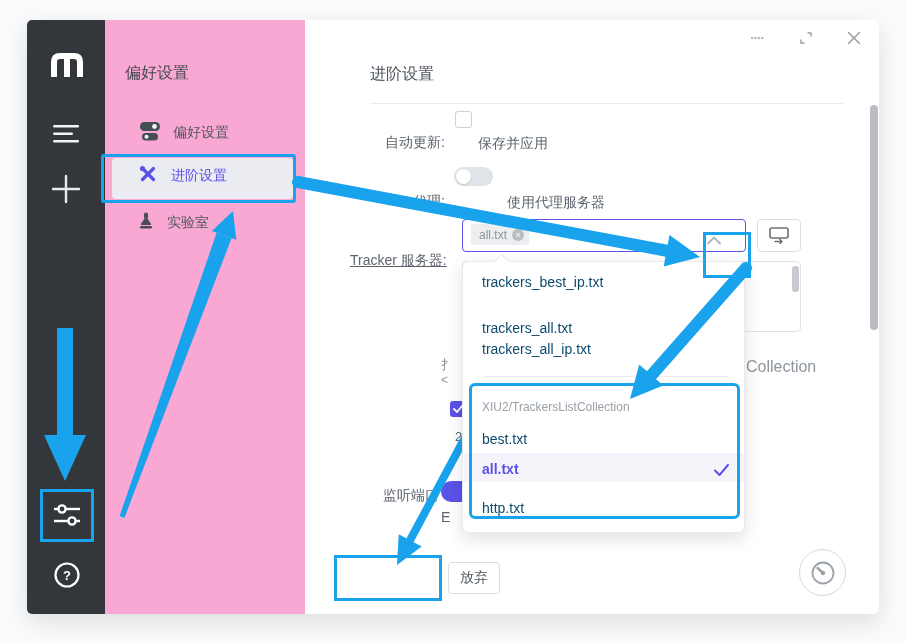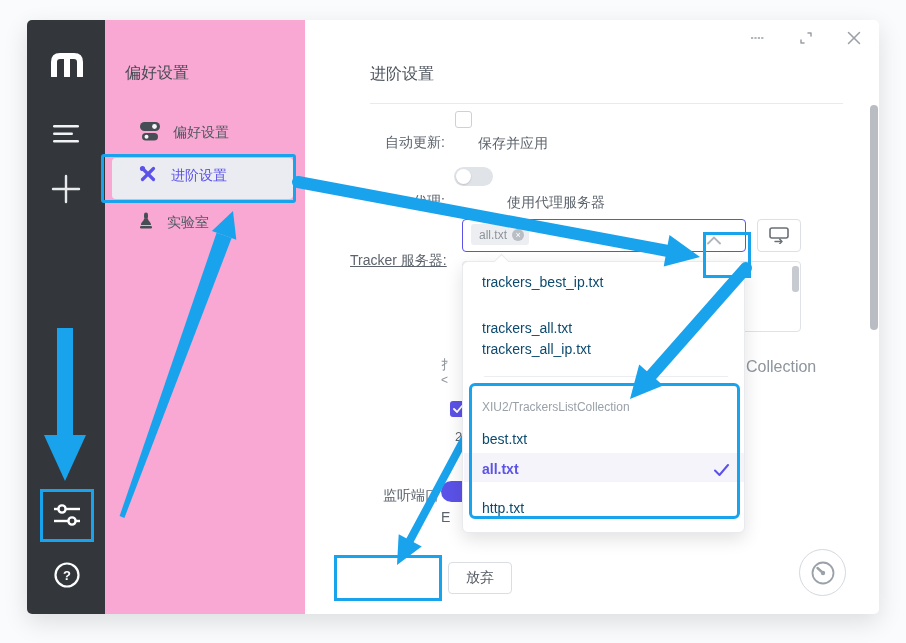--- a/index.html
+++ b/index.html
@@ -47,21 +47,21 @@
   .ditem{position:absolute;left:19px;font-size:14px;color:#0c4a6e;white-space:nowrap;}
   .ddivider{position:absolute;left:21px;top:114px;width:244px;height:1px;background:#ebedf0;}
   .dgroup{position:absolute;left:19px;top:138px;font-size:12px;color:#9aa1a9;}
   .dsel-row{position:absolute;left:1px;top:191px;width:280px;height:29px;background:#f4f4fa;}
   .dsel-text{position:absolute;left:19px;top:199px;font-size:14px;font-weight:bold;color:#5b52e8;}
   .dcheck{position:absolute;left:251px;top:200px;}
   .inner-anno{position:absolute;left:6px;top:121px;width:271px;height:136px;border:3px solid #19a3ec;border-radius:6px;box-sizing:border-box;z-index:6;pointer-events:none;}
   
   .save-btn{position:absolute;left:36px;top:542px;width:94px;height:32px;background:#5b52e8;border-radius:4px;color:#fff;
             font-size:14px;font-weight:bold;display:flex;align-items:center;justify-content:center;}
-  .discard-btn{position:absolute;left:143px;top:542px;width:64px;height:32px;border:1px solid #dadde2;border-radius:4px;background:#fff;
+  .discard-btn{position:absolute;left:143px;top:542px;width:52px;height:32px;border:1px solid #dadde2;border-radius:4px;background:#fff;
             color:#555b63;font-size:14px;display:flex;align-items:center;justify-content:center;box-sizing:border-box;}
   .gauge-btn{position:absolute;left:494px;top:529px;width:47px;height:47px;border:1px solid #d5d8dd;border-radius:50%;background:#fff;
             box-sizing:border-box;display:flex;align-items:center;justify-content:center;}
   
   .wctl{position:absolute;top:10px;display:flex;align-items:center;justify-content:center;width:16px;height:16px;}
   .svg-layer{position:absolute;left:0;top:0;width:906px;height:643px;pointer-events:none;}
   .under{z-index:3;} .over{z-index:20;}
 </style>
 </head>
 <body>

